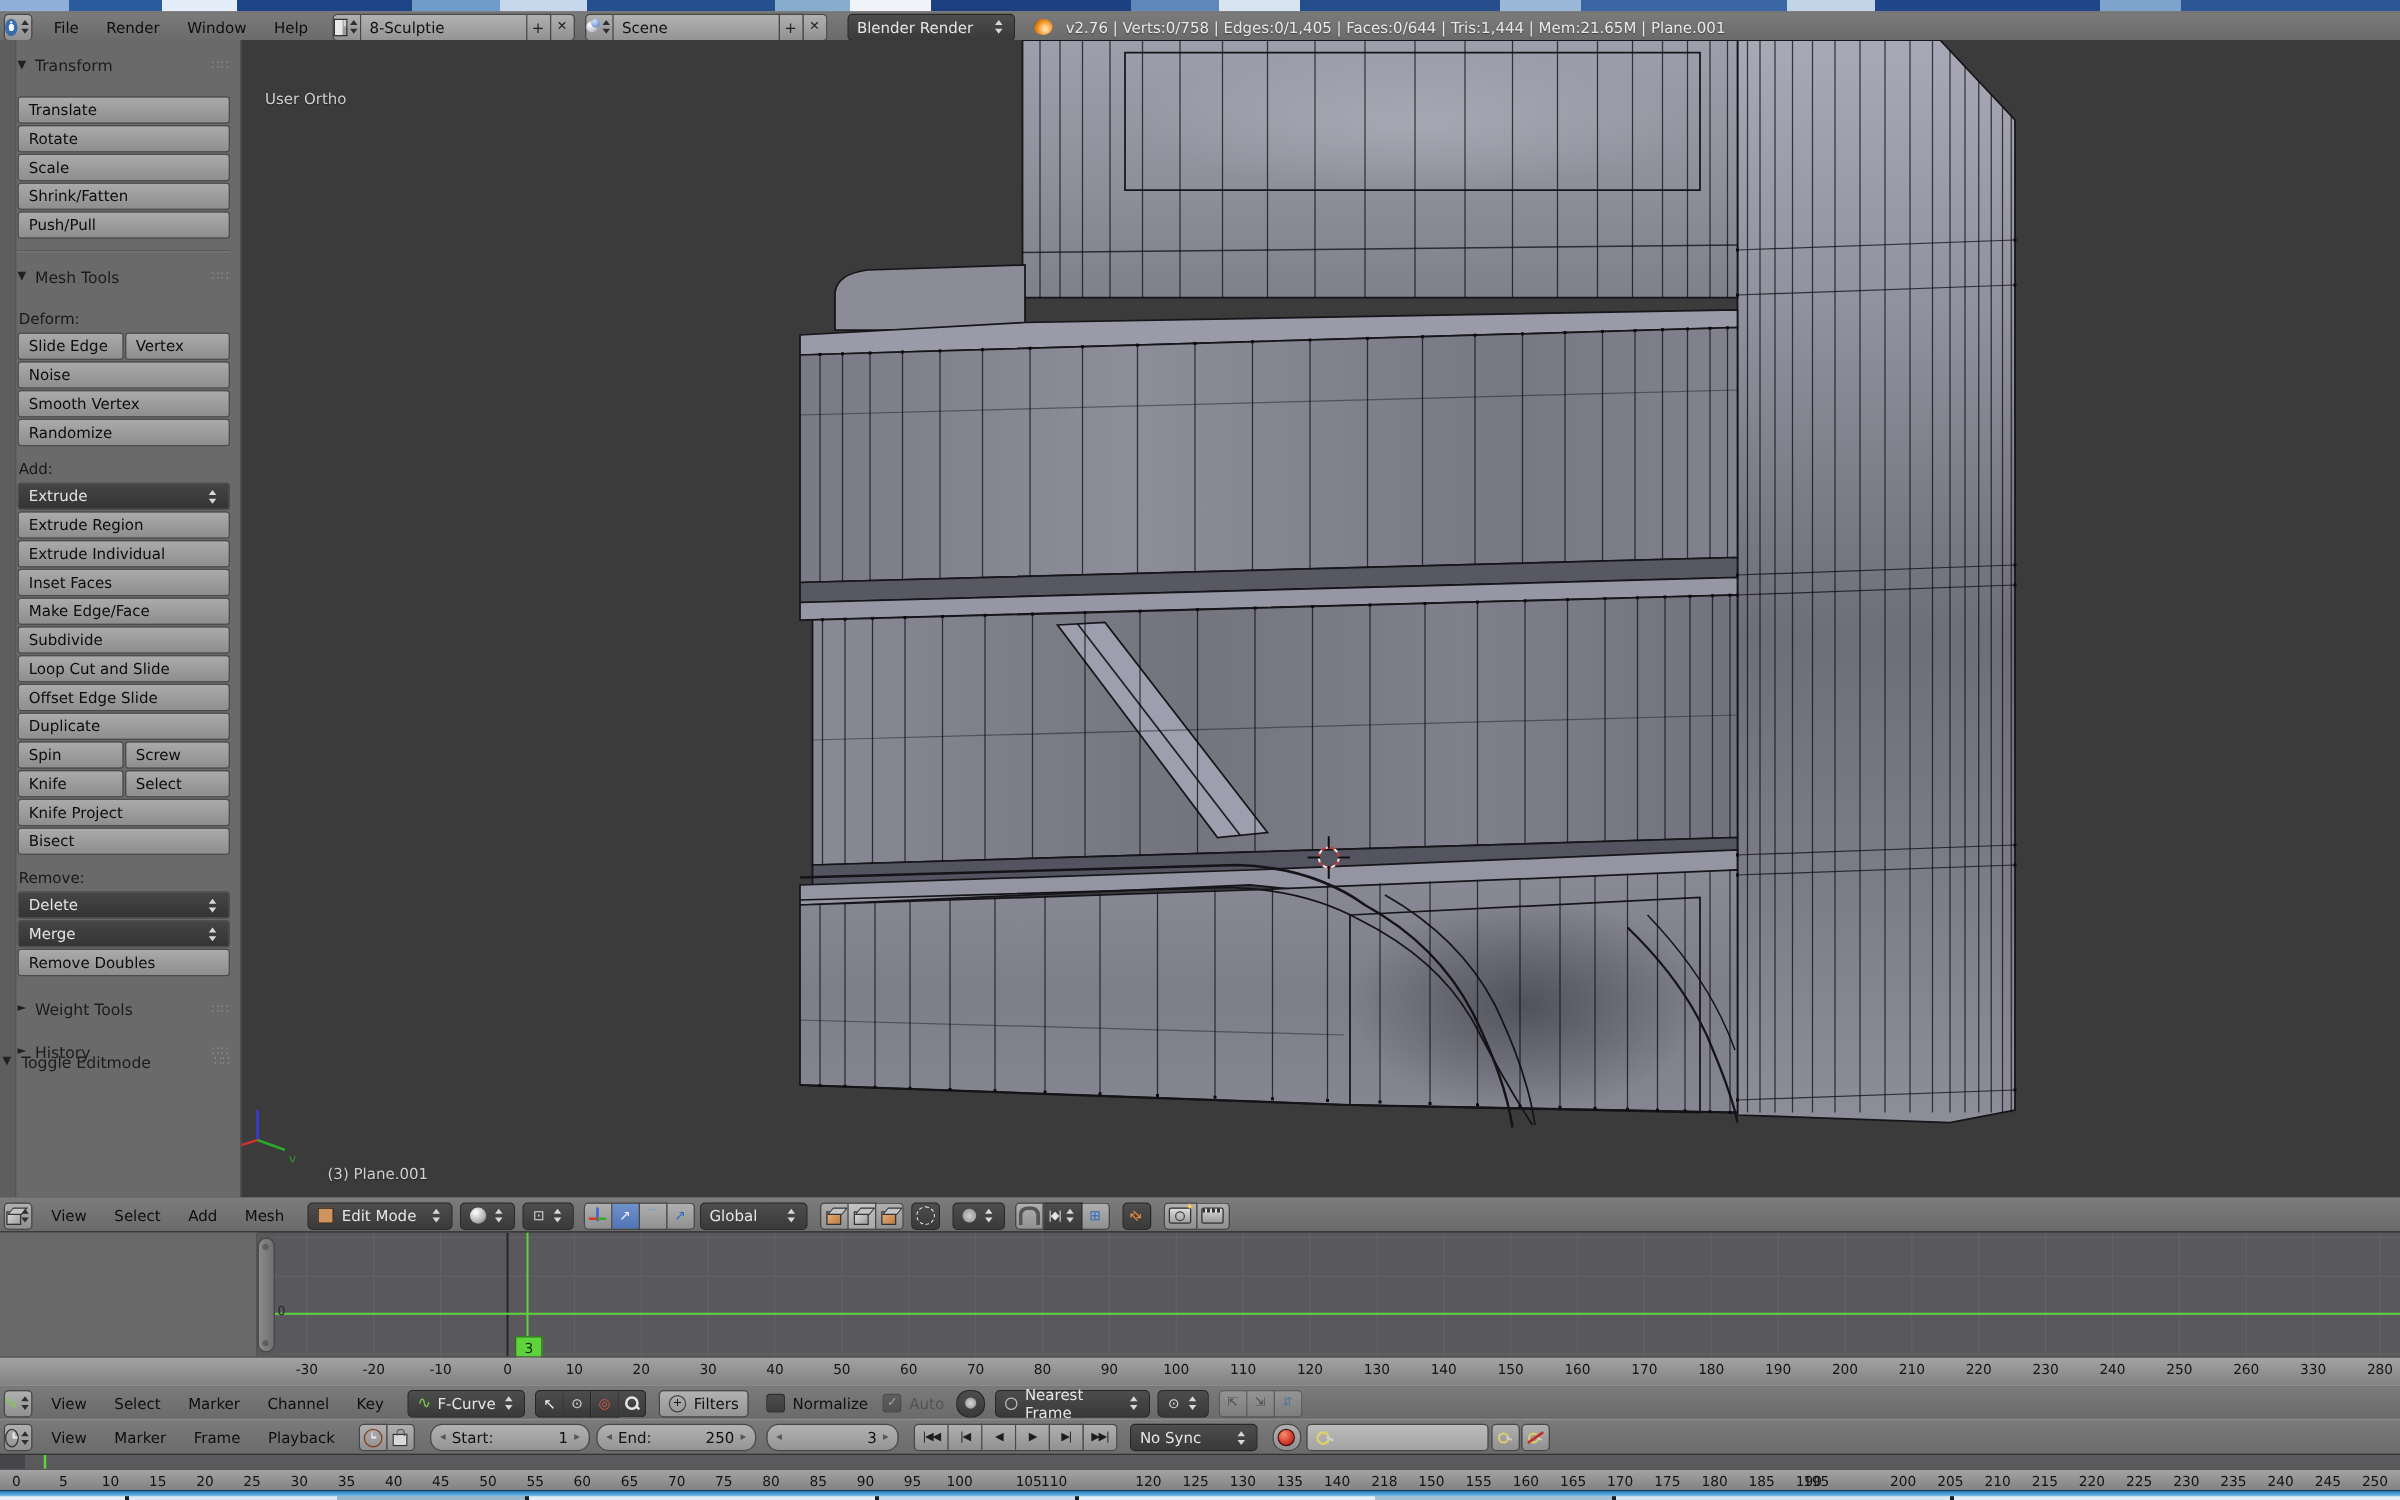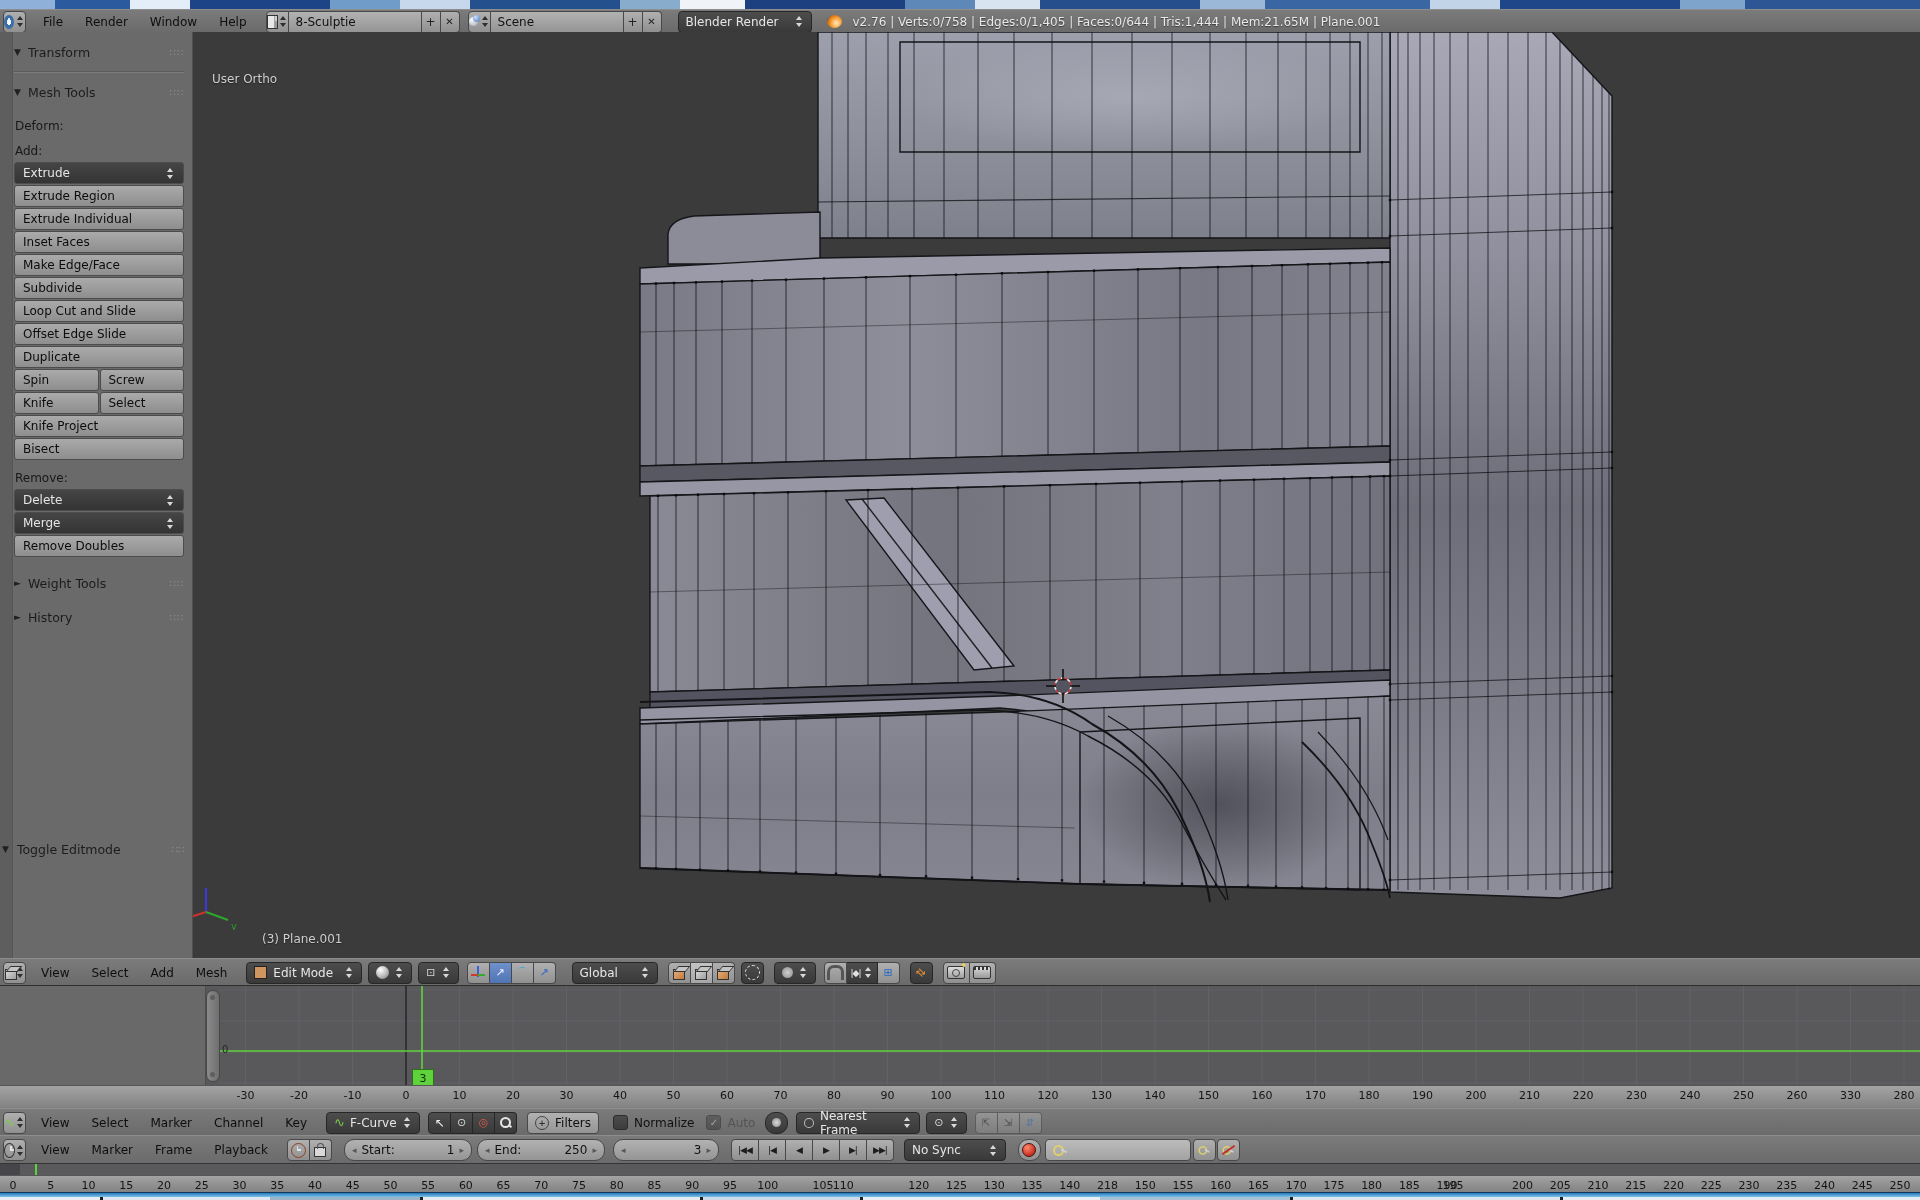--- a/index.html
+++ b/index.html
@@ -441,27 +441,79 @@
     <span class="abs vp-text" style="left:262px;top:900px;">(3) Plane.001</span>
 
     <div class="abs" id="shelf">
       <div class="abs" id="shelf-tabs"></div>
       <div class="shelf-inner" style="top:10px;">
         <div class="phead">
           <span class="tri">▼</span>
           <span>Transform</span>
           <span class="grip">∷∷</span>
         </div>
+        <div style="margin-top:15px;">
+            <div class="row">
+              <div class="btn">
+                <span>Translate</span>
+              </div>
+            </div>
+            <div class="row">
+              <div class="btn">
+                <span>Rotate</span>
+              </div>
+            </div>
+            <div class="row">
+              <div class="btn">
+                <span>Scale</span>
+              </div>
+            </div>
+            <div class="row">
+              <div class="btn">
+                <span>Shrink/Fatten</span>
+              </div>
+            </div>
+            <div class="row">
+              <div class="btn">
+                <span>Push/Pull</span>
+              </div>
+            </div>
+          </div>
         <div class="sep"></div>
         <div class="phead">
           <span class="tri">▼</span>
           <span>Mesh Tools</span>
           <span class="grip">∷∷</span>
         </div>
         <div class="slabel" style="margin-top:17px;">Deform:</div>
+        <div>
+            <div class="row">
+              <div class="btn">
+                <span>Slide Edge</span>
+              </div>
+              <div class="btn">
+                <span>Vertex</span>
+              </div>
+            </div>
+            <div class="row">
+              <div class="btn">
+                <span>Noise</span>
+              </div>
+            </div>
+            <div class="row">
+              <div class="btn">
+                <span>Smooth Vertex</span>
+              </div>
+            </div>
+            <div class="row">
+              <div class="btn">
+                <span>Randomize</span>
+              </div>
+            </div>
+          </div>
         <div class="slabel">Add:</div>
         <div class="btn menubtn" style="margin-top:1px;">
           <span>Extrude</span>
             <span class="spin"></span>
         </div>
         <div>
             <div class="row">
               <div class="btn">
                 <span>Extrude Region</span>
               </div>
@@ -602,21 +654,21 @@
       <div class="sq" style="border-radius:0;border-left:none;background:linear-gradient(#6f92cc,#5074b4);">
           <span style="color:#eef;font-size:11px;">↗</span>
         </div>
       <div class="sq" style="border-radius:0;border-left:none;">
           <span style="color:#30a0e0;font-size:11px;">⌒</span>
         </div>
       <div class="sq" style="border-radius:0 4px 4px 0;border-left:none;">
           <span style="color:#3068c8;font-size:11px;">↗</span>
         </div>
     </div>
-    <div class="dpill" style="width:70px;margin-left:16px;">
+    <div class="dpill" style="width:70px;margin-left:4px;">
       <span>Global</span>
         <span class="spin" style="margin-left:auto;"></span>
     </div>
     <div style="display:flex;margin-left:10px;">
       <div class="sq" style="border-radius:4px 0 0 4px;">
           <span class="i-cube or"></span>
         </div>
       <div class="sq" style="border-radius:0;border-left:none;background:linear-gradient(#c4c4c4,#a6a6a6);">
           <span class="i-cube"></span>
         </div>

